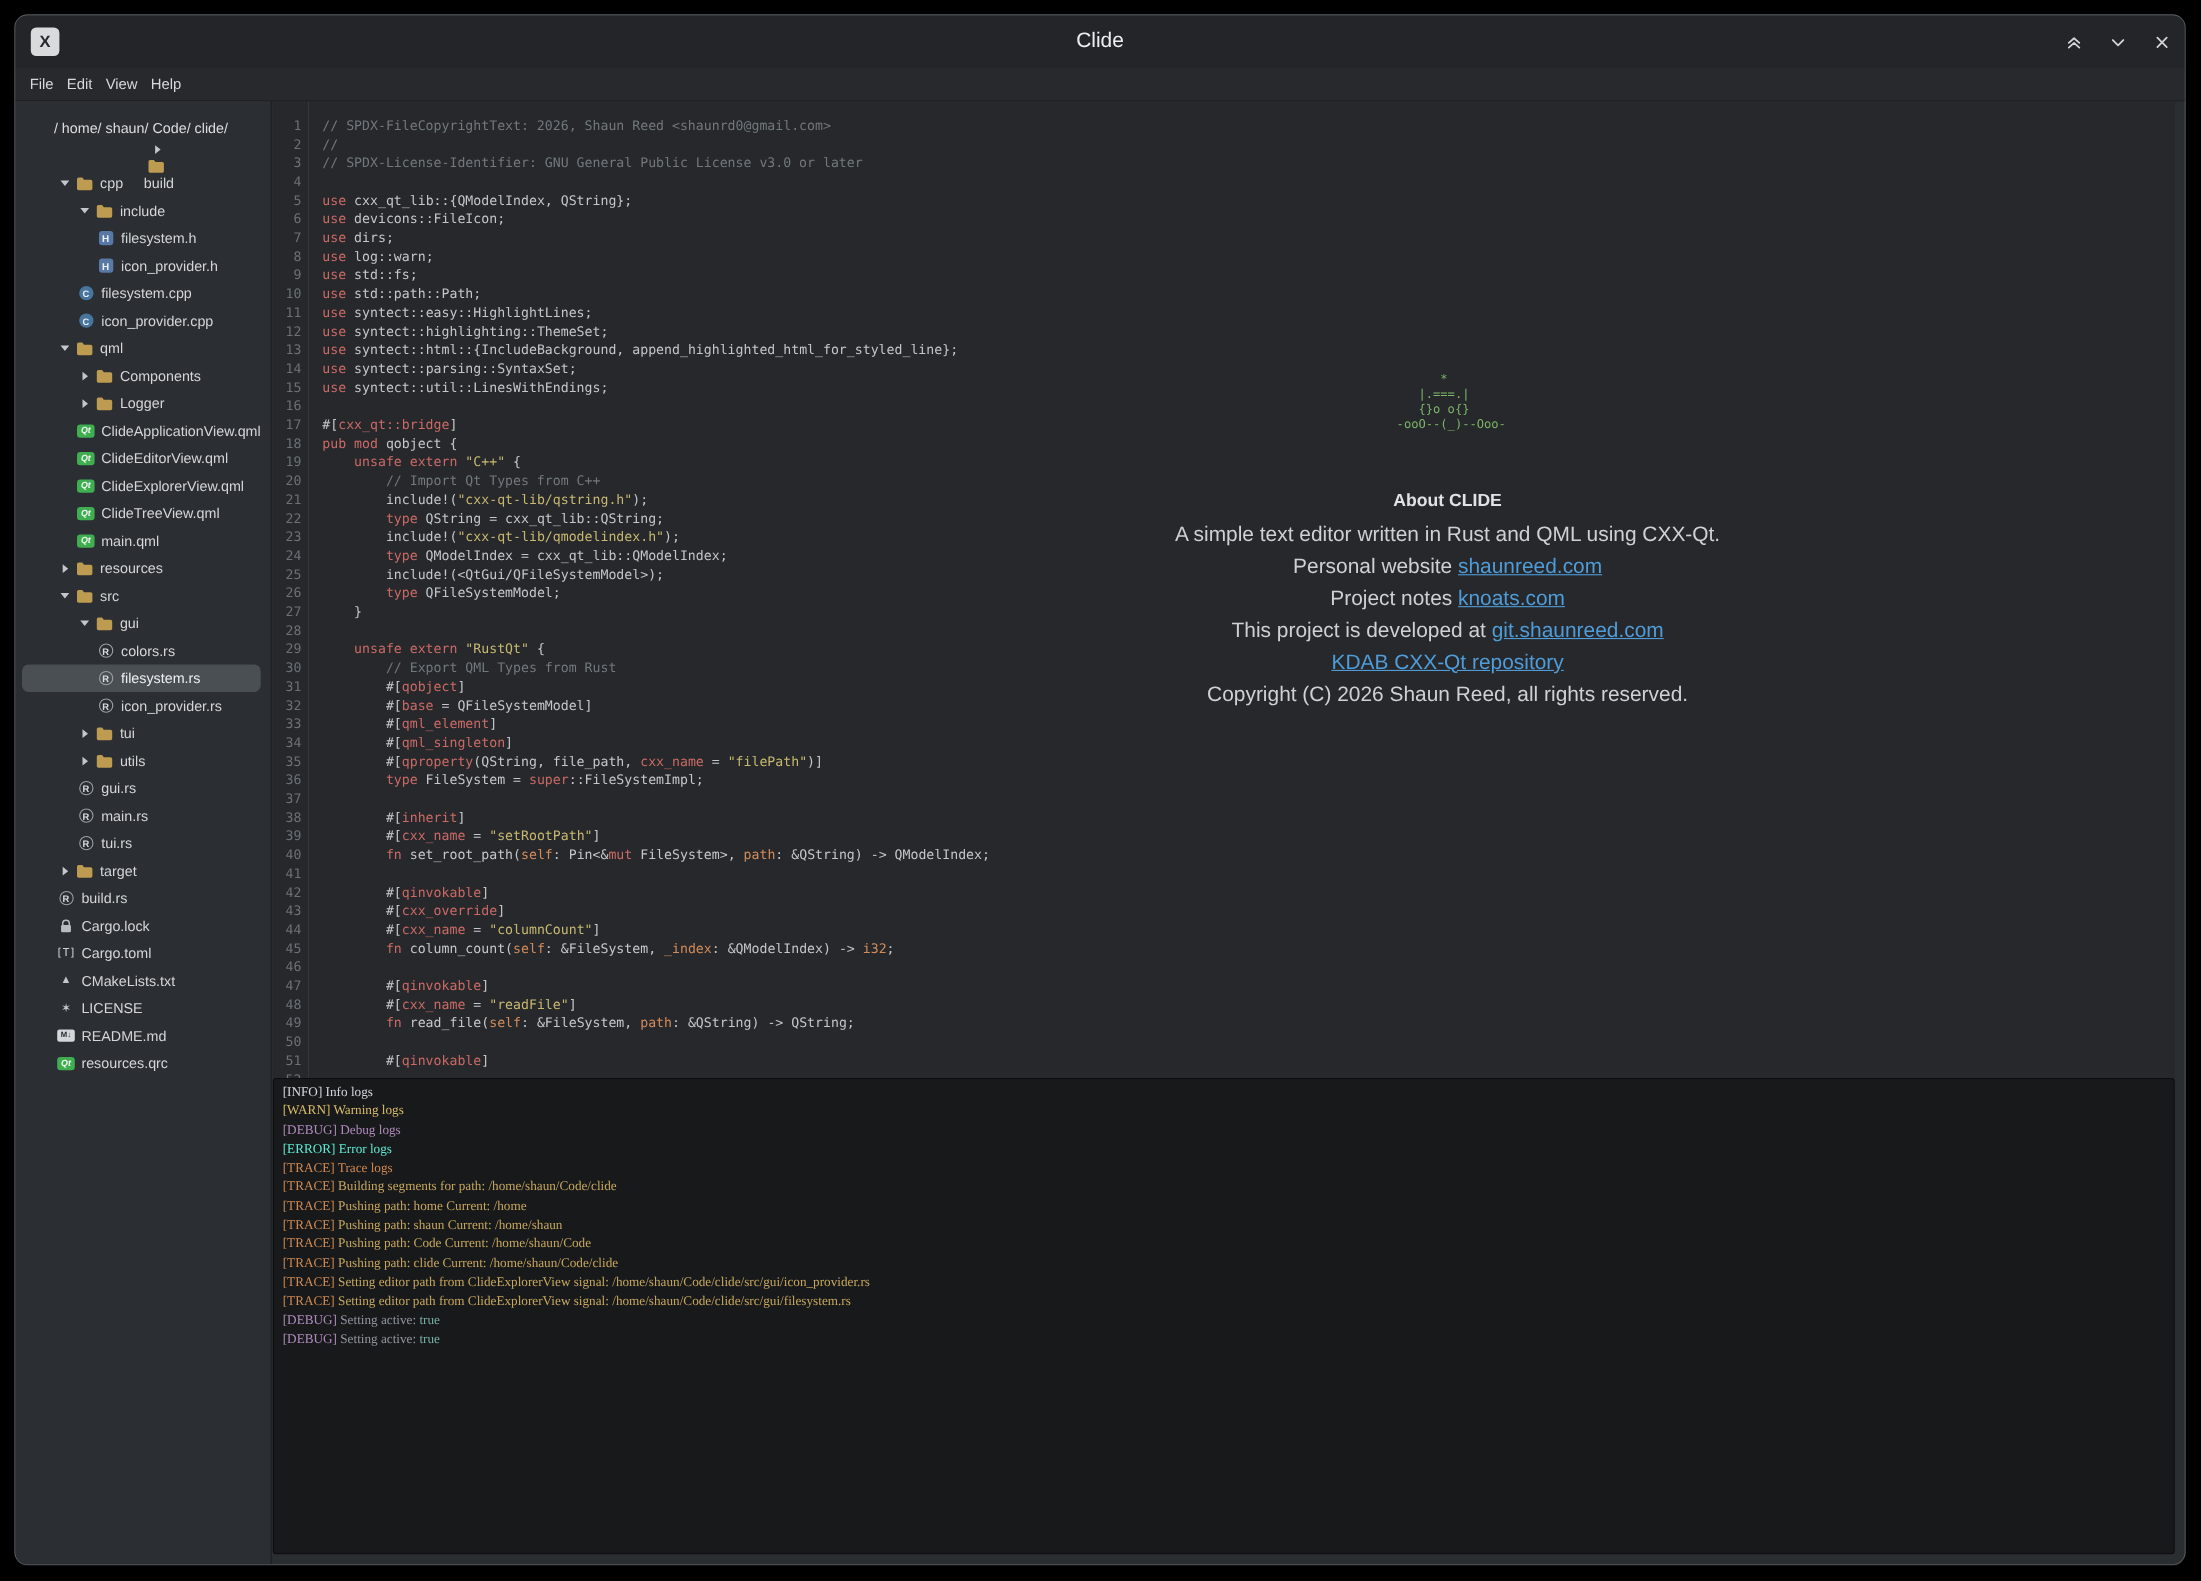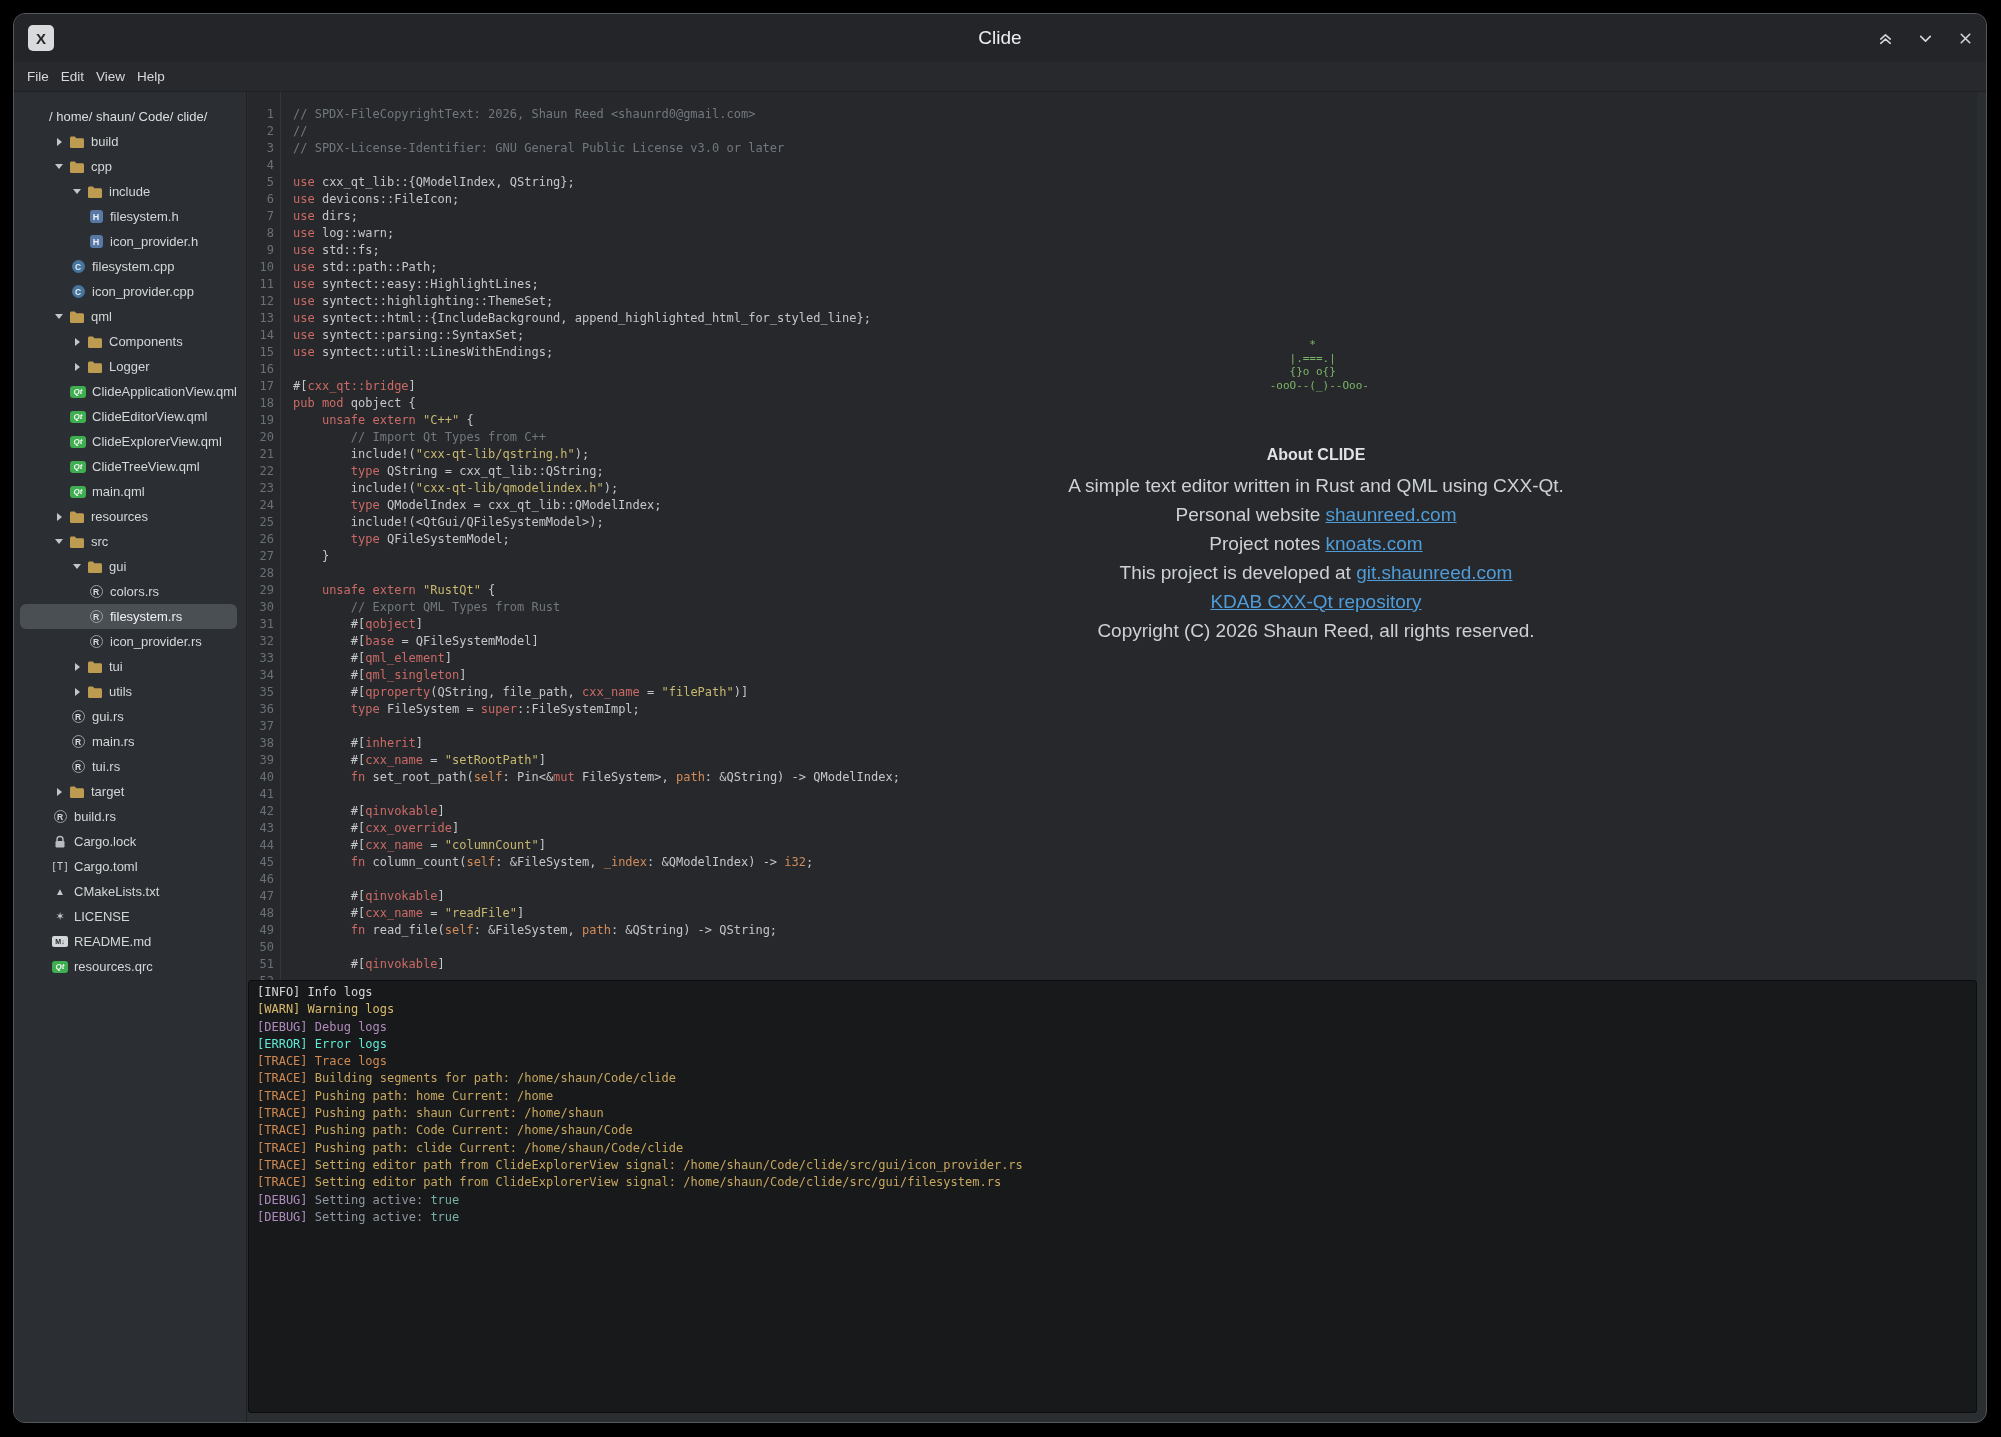--- a/index.html
+++ b/index.html
@@ -66,21 +66,21 @@
           font-size:11px; line-height:13.5px; color:#7cb668; height:54px; }
   .about-title { margin-top:52px; height:20px; line-height:20px; font-size:16px; font-weight:bold; color:#e0e3e5; }
   .about-body { margin-top:6px; }
   .a-line { height:29px; line-height:29px; font-size:19px; color:#ced1d4; }
   .a-link { color:#4f9cd8; text-decoration:underline;text-align:center; }
 
   
   .logpanel { position:absolute; left:234px; top:966px; width:1729px; height:433px; background:#18191b;
               border:1px solid #0c0d0e; border-radius:3px; padding:3px 8px;
               font-family:"DejaVu Sans Mono",monospace; font-size:12px; overflow:hidden; }
-  .lgl { height:17.3px; line-height:17.3px; white-space:pre; }
+  .lgl { height:17.3px; line-height:17.3px; white-space:pre;font-family:Liberation Serif, serif; }
   .lg-info  { color:#d4d7d9; }
   .lg-warn  { color:#d9bb6a; }
   .lg-debug { color:#b08bbd; }
   .lg-error { color:#5eead4; }
   .lg-trace { color:#d08a52; }
   .lg-tmsg  { color:#c7a75f;text-align:right; }
   .lg-dmsg  { color:#9097a0; }
   .lg-bool  { color:#76b0a5; }
 </style>
 </head>
@@ -118,21 +118,21 @@
       <div class="menu-item">Edit</div>
       <div class="menu-item">View</div>
       <div class="menu-item">Help</div>
     </div>
 
   <div class="sidebar">
     <div class="tree" id="tree">
         <div class="trow root" style="padding-left: 29px;">
           <span class="tlabel">/ home/ shaun/ Code/ clide/</span>
         </div>
-        <div class="trow" style="padding-left: 32px;">
+        <div class="trow" style="padding-left: 32px; flex-direction: column;">
           <span class="arrow-box">
             <span class="tri-right"></span>
           </span>
           <span class="fi">
             <svg width="16" height="14" viewBox="0 0 16 14">
               <path d="M1 3c0-.9.7-1.6 1.6-1.6h3.2l1.6 1.9h6C14.3 3.3 15 4 15 4.9v6.5c0 .9-.7 1.6-1.6 1.6H2.6c-.9 0-1.6-.7-1.6-1.6z" fill="#bd9c51"></path>
             </svg>
           </span>
           <span class="tlabel">build</span>
         </div>

